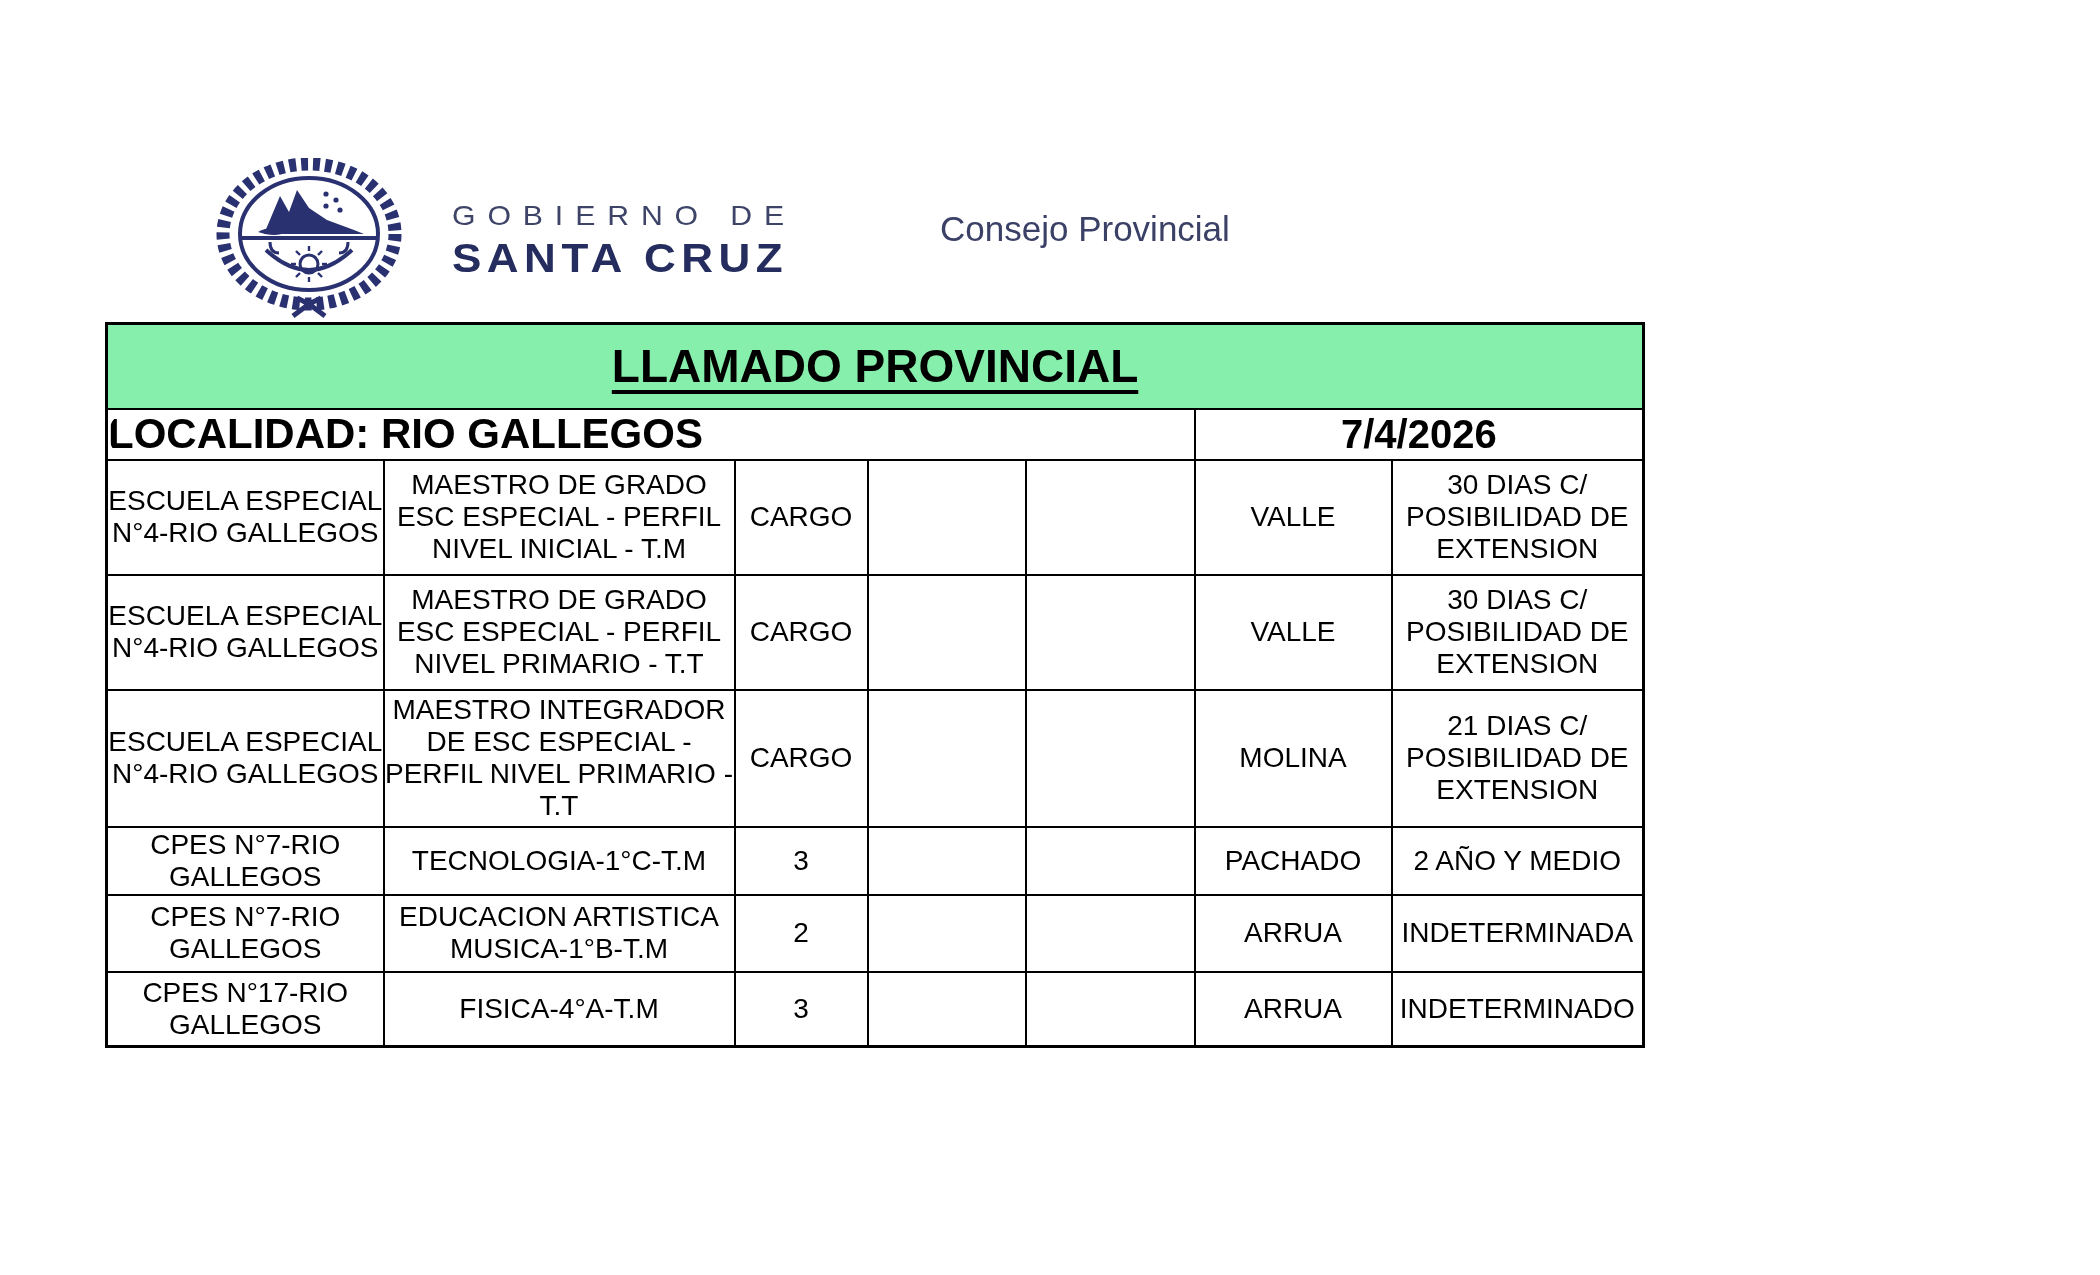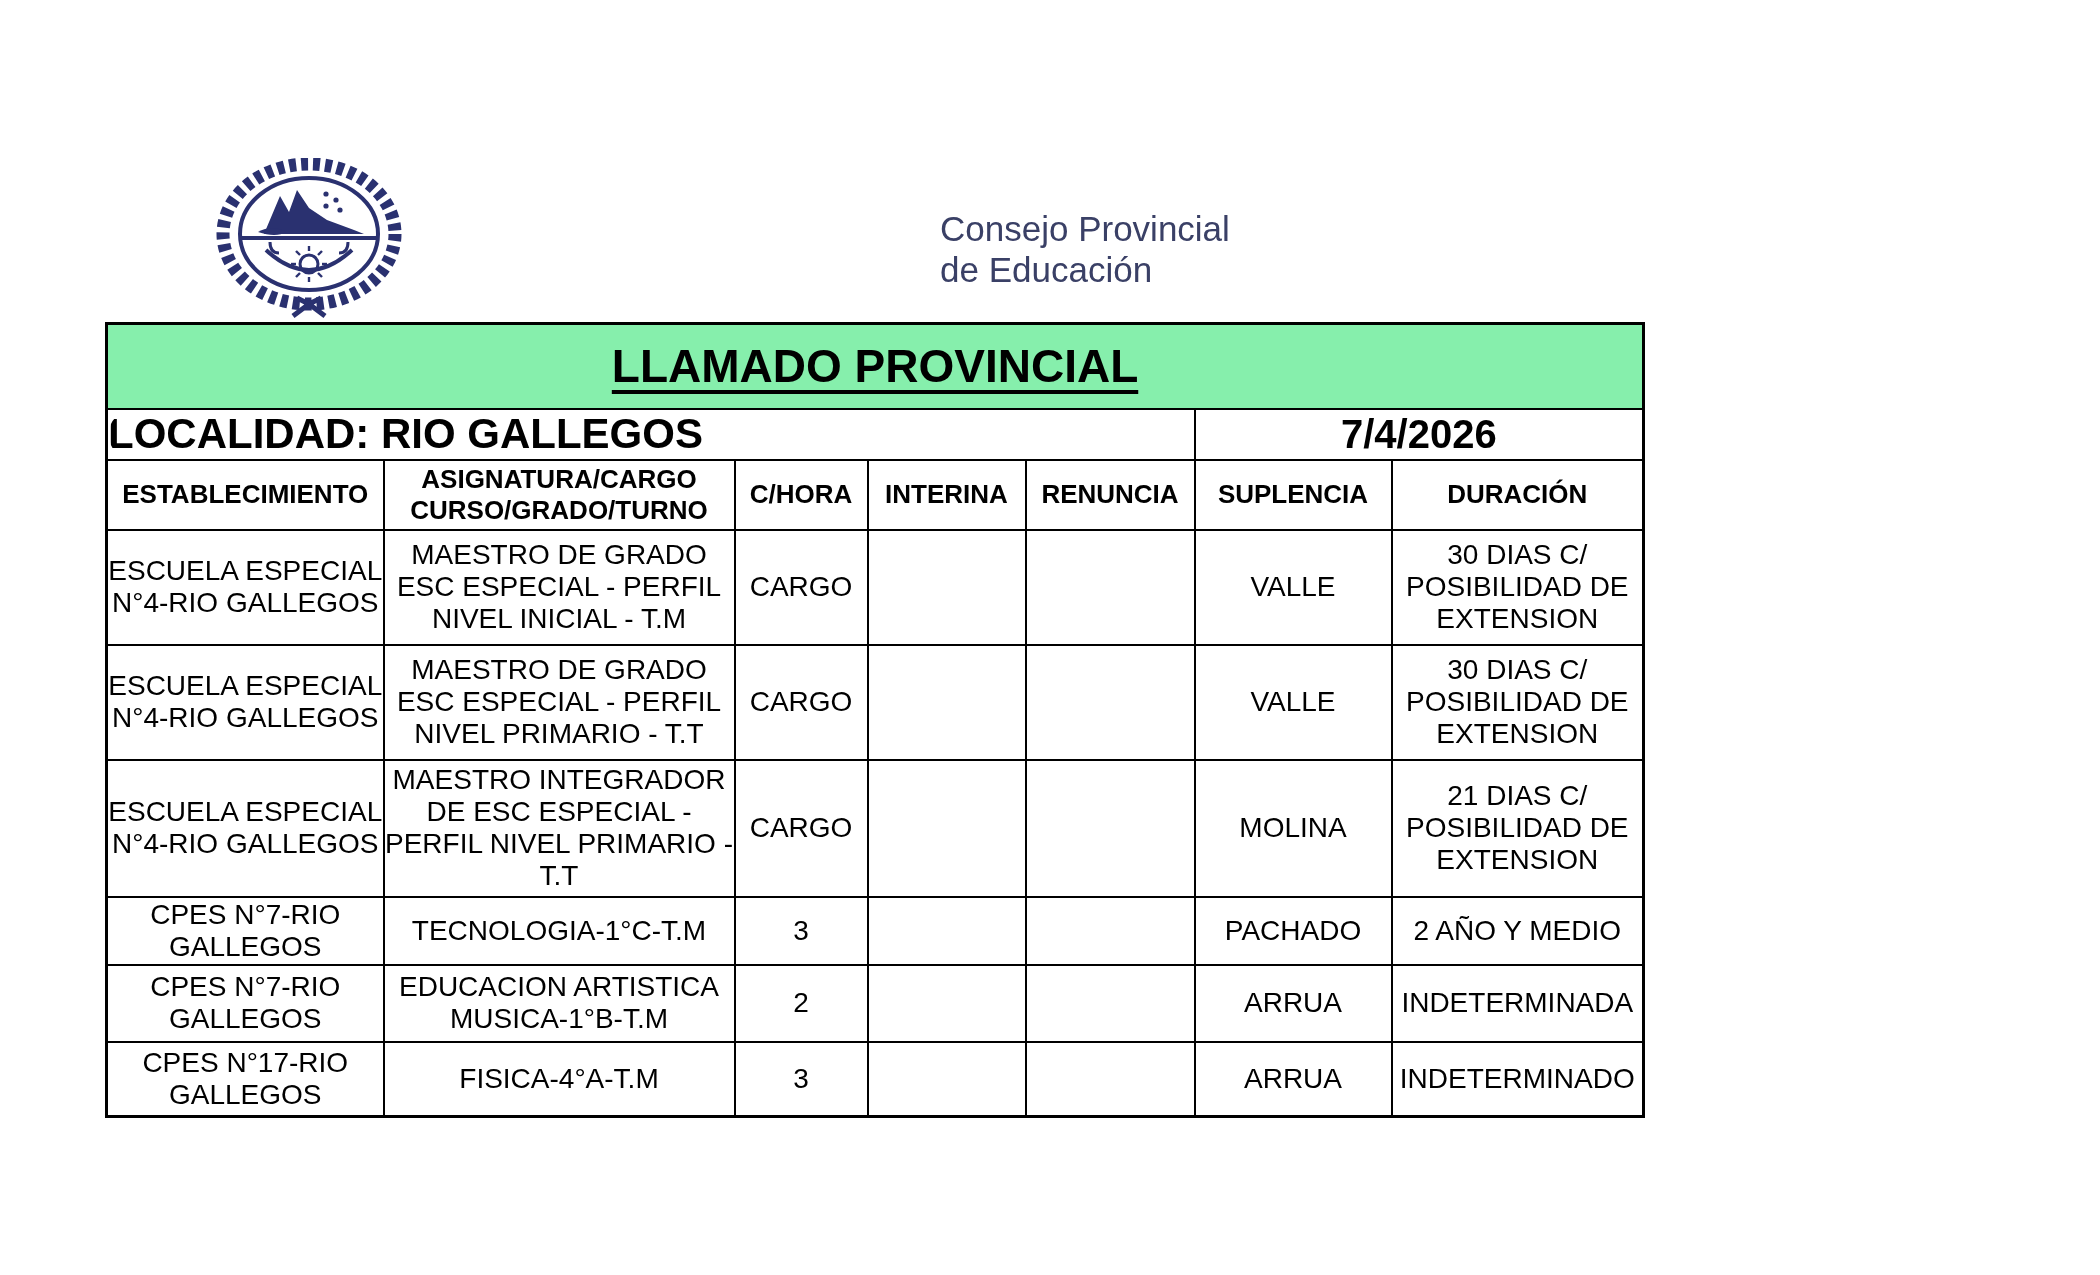--- a/index.html
+++ b/index.html
@@ -63,23 +63,26 @@
         <line x1="86" y1="97" x2="82" y2="93"></line>
           <line x1="104" y1="97" x2="108" y2="93"></line>
         <line x1="86" y1="115" x2="82" y2="119"></line>
           <line x1="104" y1="115" x2="108" y2="119"></line>
       </g>
       <path d="M52,92 Q95,132 138,92" stroke-width="4"></path>
       <path d="M95,146 l-16,12 M95,146 l16,12 M95,146 l-12,-6 M95,146 l12,-6" stroke-width="5"></path>
     </g>
   </svg>
 
+  <div id="brand">
+    <span class="gov">GOBIERNO DE</span>
+    <span class="prov">SANTA CRUZ</span>
+  </div>
   <div id="council">
     <div>Consejo Provincial</div>
-    <div>de Educación</div>
   </div>
 
   <table id="calls">
     <colgroup>
       <col style="width:277px">
         <col style="width:351px">
         <col style="width:133px">
       <col style="width:158px">
         <col style="width:169px">
         <col style="width:197px">
@@ -87,30 +90,20 @@
     </colgroup>
     <tbody>
       <tr class="banner-row">
         <td colspan="7">
           <span class="banner-text">LLAMADO PROVINCIAL</span>
         </td>
       </tr>
       <tr class="meta-row">
         <td colspan="5" class="loc-cell">LOCALIDAD: RIO GALLEGOS</td>
         <td colspan="2" class="date-cell">7/4/2026</td>
-      </tr>
-      <tr class="head-row">
-        <th>ESTABLECIMIENTO</th>
-        <th>ASIGNATURA/CARGO
-CURSO/GRADO/TURNO</th>
-        <th>C/HORA</th>
-        <th>INTERINA</th>
-        <th>RENUNCIA</th>
-        <th>SUPLENCIA</th>
-        <th>DURACIÓN</th>
       </tr>
 
       <tr class="r1">
         <td class="body-cell">ESCUELA ESPECIAL
 N°4-RIO GALLEGOS</td>
         <td class="body-cell">MAESTRO DE GRADO
 ESC ESPECIAL - PERFIL
 NIVEL INICIAL - T.M</td>
         <td class="body-cell">CARGO</td>
         <td class="body-cell"></td>

